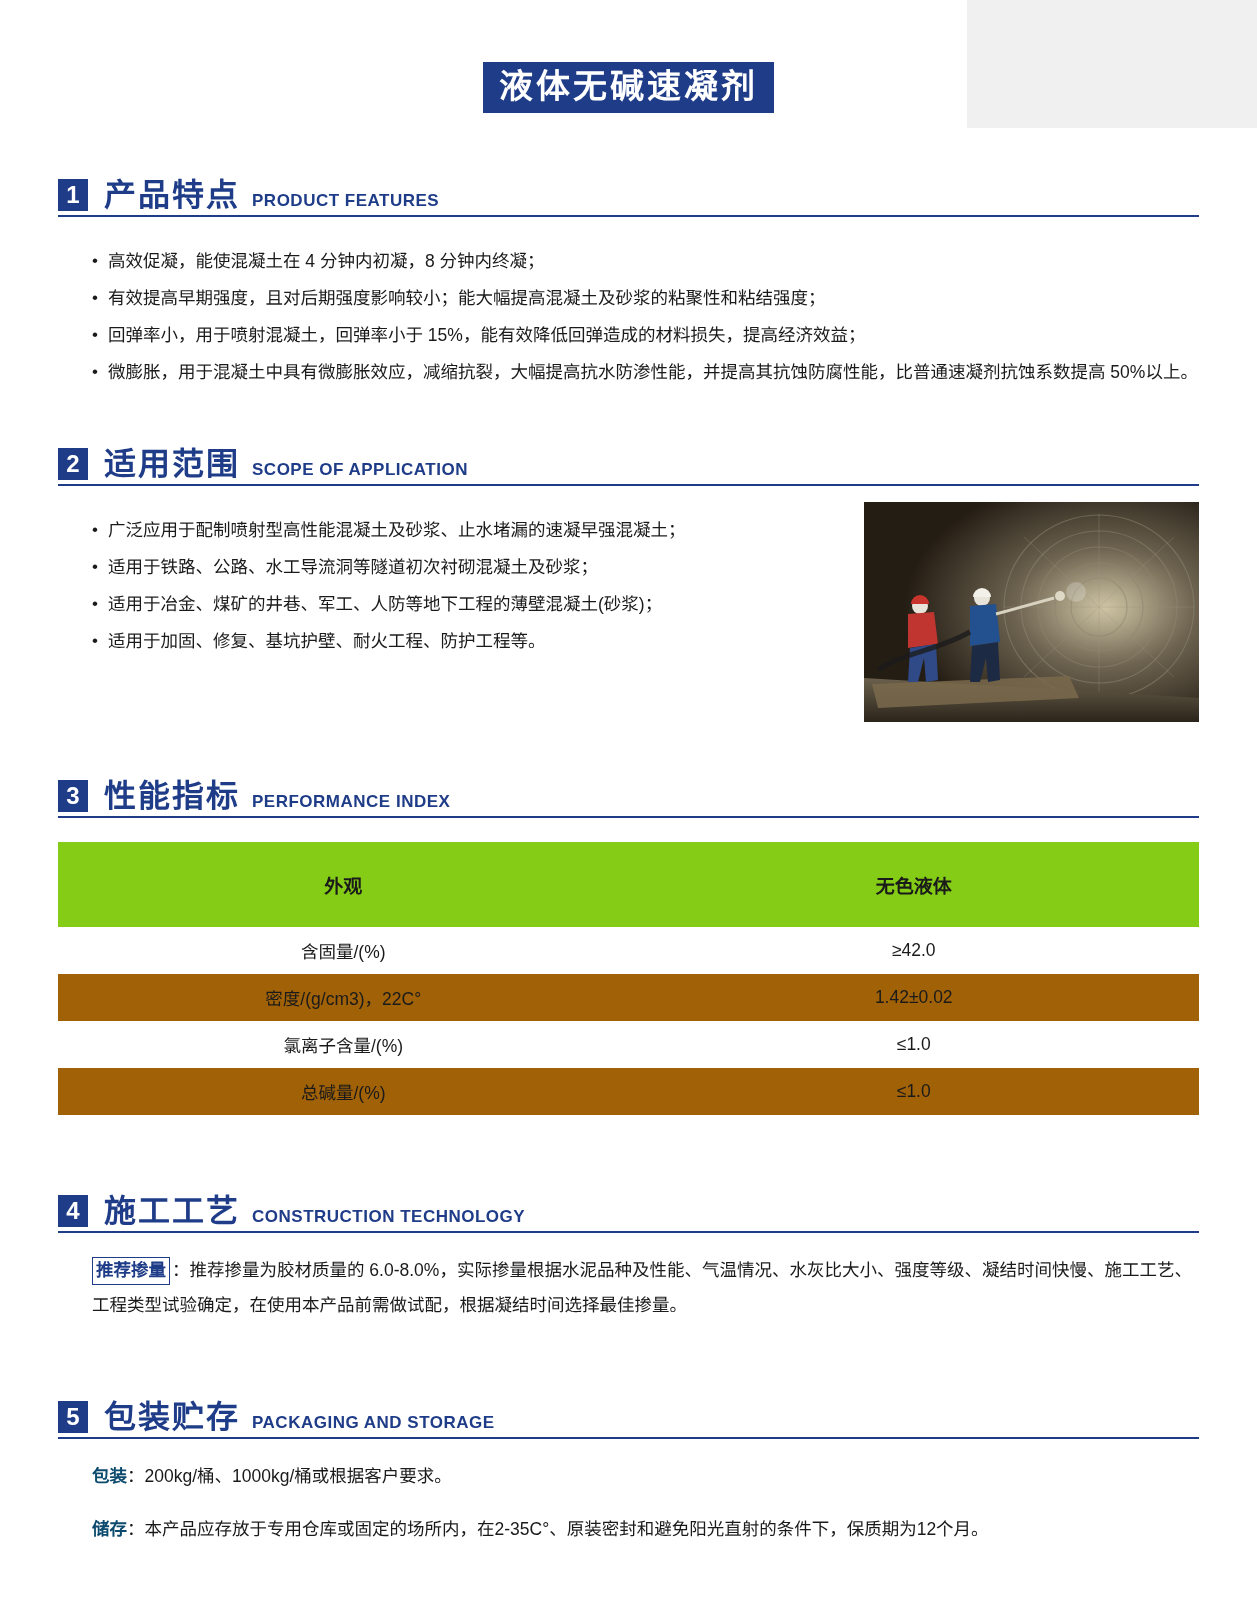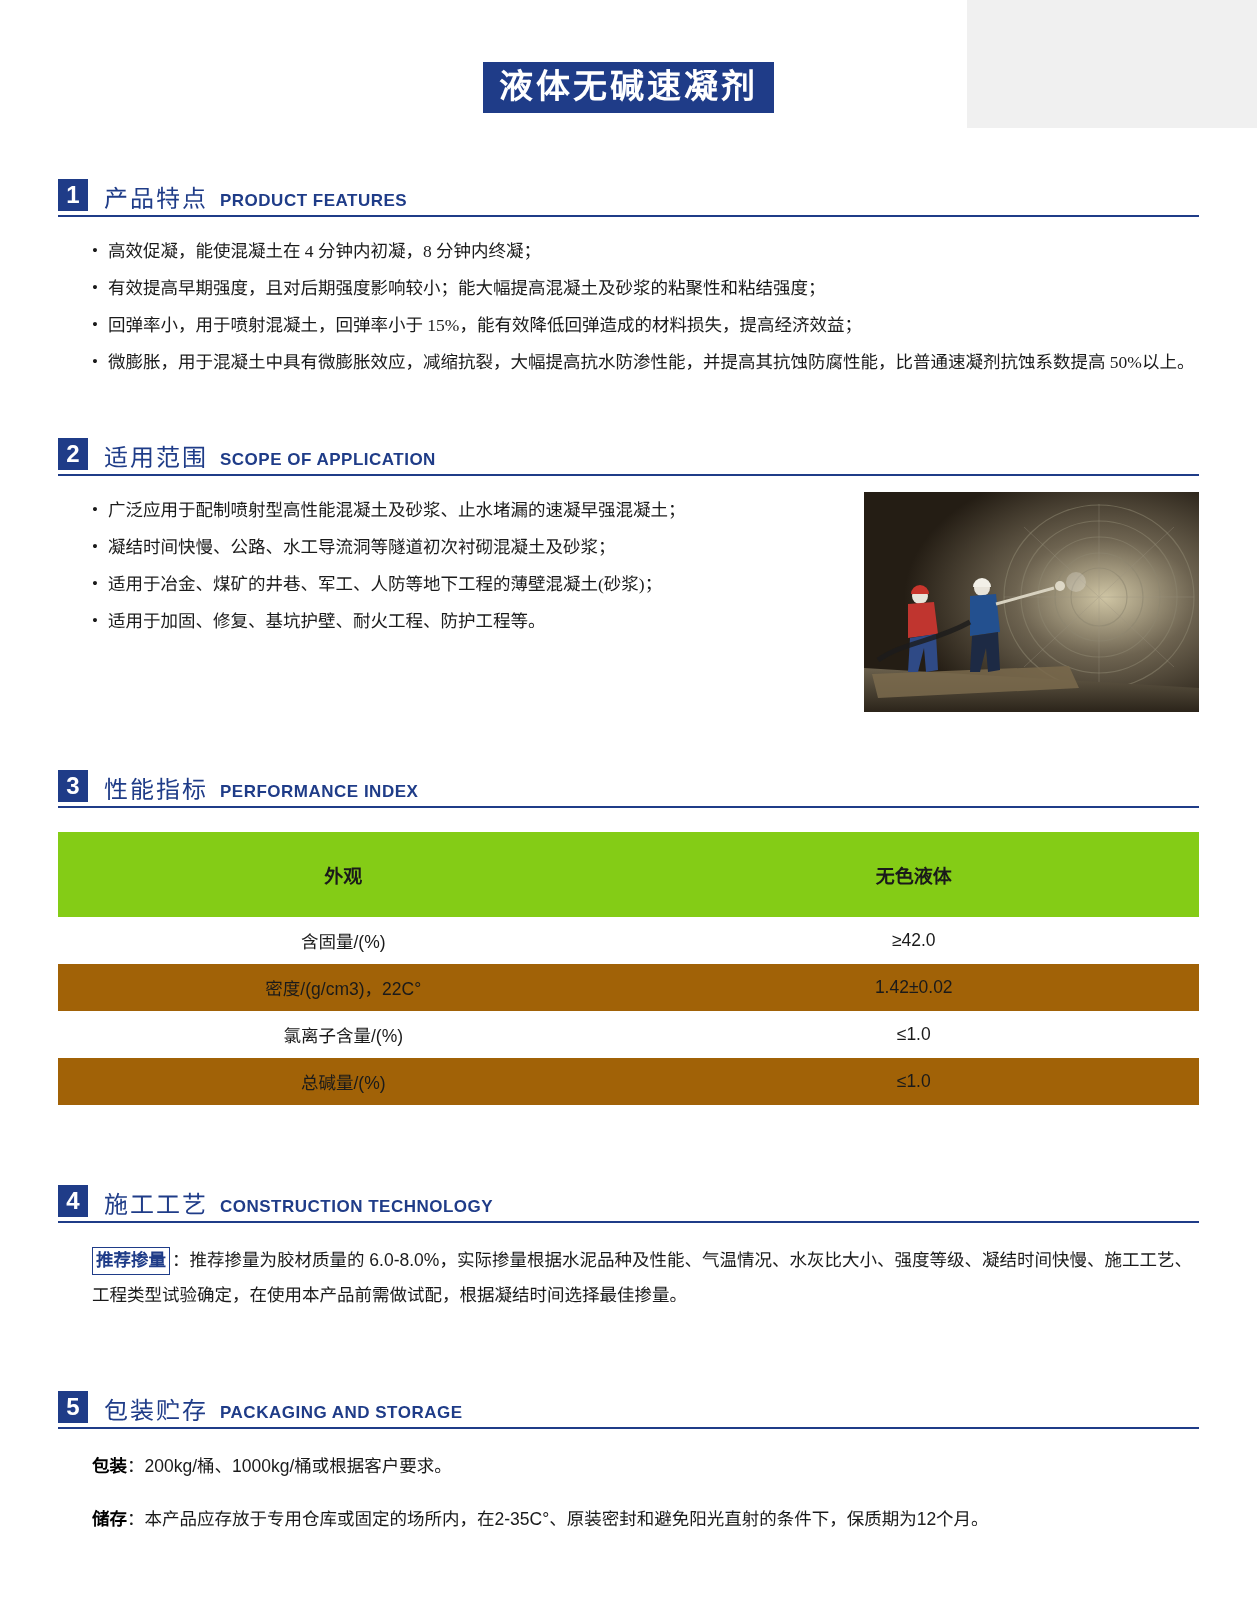--- a/index.html
+++ b/index.html
@@ -68,42 +68,41 @@
     font-weight: bold;
     display: flex;
     align-items: center;
     justify-content: center;
     margin-right: 16px;
     flex: 0 0 auto;
     line-height: 1;
   }
   .sec-cn {
     color: #1f3c88;
-    font-size: 24px;
-    font-weight: normal;
+    font-size: 32px;
+    font-weight: bold;
     letter-spacing: 2px;
     line-height: 1;
     margin-right: 12px;
   }
   .sec-en {
     color: #1f3c88;
     font-size: 17px;
     font-weight: bold;
     letter-spacing: 0.5px;
     line-height: 1.1;
     position: relative;
     top: -1px;
   }
 
   
   ul.bullets {
     list-style: none;
-    margin: 17px 0 0 0;
+    margin: 27px 0 0 0;
     padding: 0 0 0 34px;
-    font-family: Liberation Serif, serif;
   }
   ul.bullets li {
     position: relative;
     font-size: 17.5px;
     line-height: 2;
     color: #1a1a1a;
     padding-left: 16px;
     margin-bottom: 2px;
   }
   ul.bullets li::before {
@@ -184,21 +183,21 @@
   .pk-block {
     margin-top: 20px;
     padding-left: 34px;
   }
   .pk-line {
     font-size: 17.5px;
     line-height: 2;
   }
   .pk-label {
     font-weight: bold;
-    color: #000000;
+    color: #0c4a6e;
   }
 </style>
 </head>
 <body>
 
 <div class="top-band"></div>
 
 <div class="page">
 
   <div class="title-wrap">
@@ -221,21 +220,21 @@
 
   <div class="section">
     <div class="sec-head">
       <div class="sec-num">2</div>
       <div class="sec-cn">适用范围</div>
       <div class="sec-en">SCOPE OF APPLICATION</div>
     </div>
     <div class="scope-row">
       <ul class="bullets scope-list">
         <li>广泛应用于配制喷射型高性能混凝土及砂浆、止水堵漏的速凝早强混凝土；</li>
-        <li>凝结时间快慢、公路、水工导流洞等隧道初次衬砌混凝土及砂浆；</li>
+        <li>适用于铁路、公路、水工导流洞等隧道初次衬砌混凝土及砂浆；</li>
         <li>适用于冶金、煤矿的井巷、军工、人防等地下工程的薄壁混凝土(砂浆)；</li>
         <li>适用于加固、修复、基坑护壁、耐火工程、防护工程等。</li>
       </ul>
       <div class="scope-figure">
         <svg viewBox="0 0 335 220" preserveAspectRatio="none" aria-hidden="true">
           <defs>
             <radialGradient id="tun" cx="72%" cy="48%" r="60%">
               <stop offset="0%" stop-color="#cfc5a4"></stop>
               <stop offset="45%" stop-color="#6d6350"></stop>
               <stop offset="100%" stop-color="#241d14"></stop>

